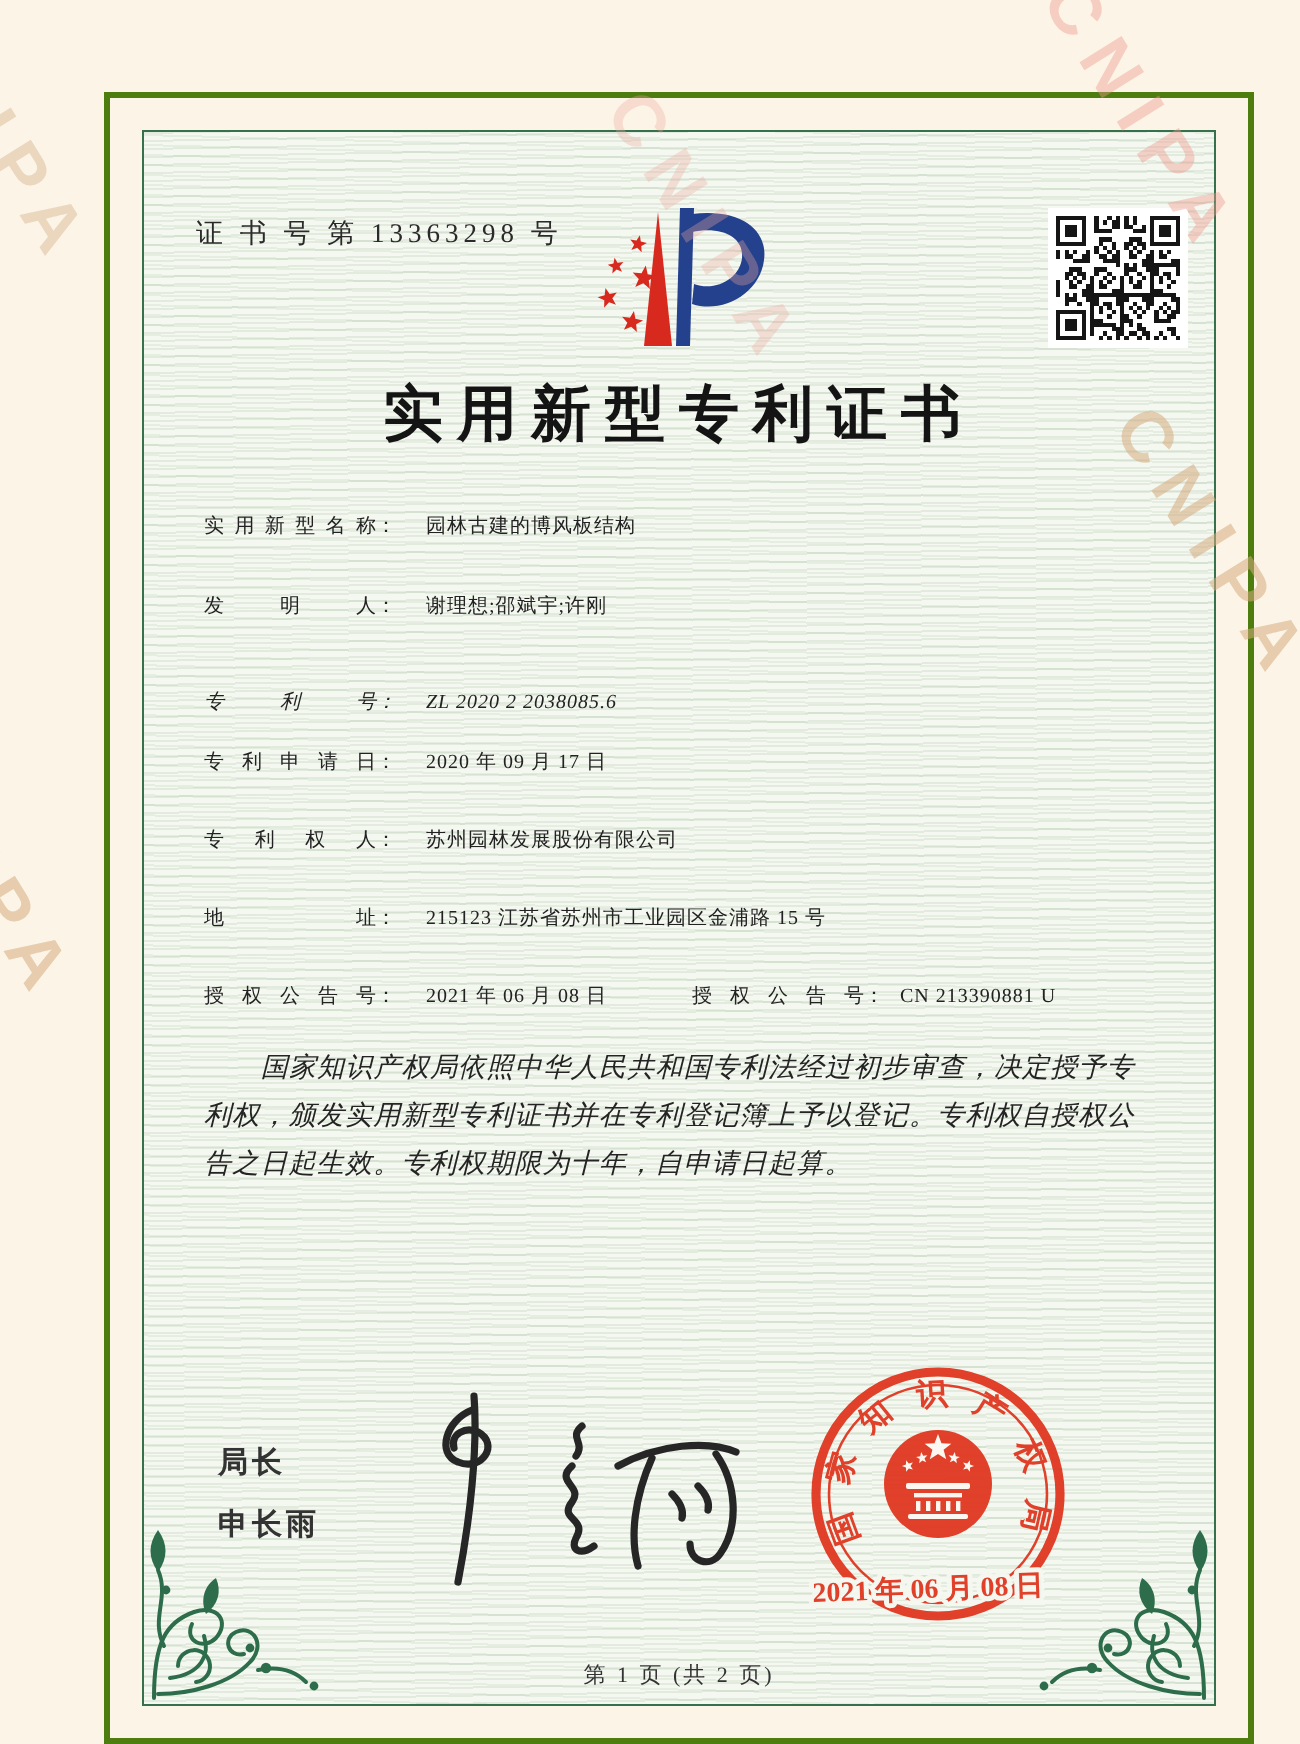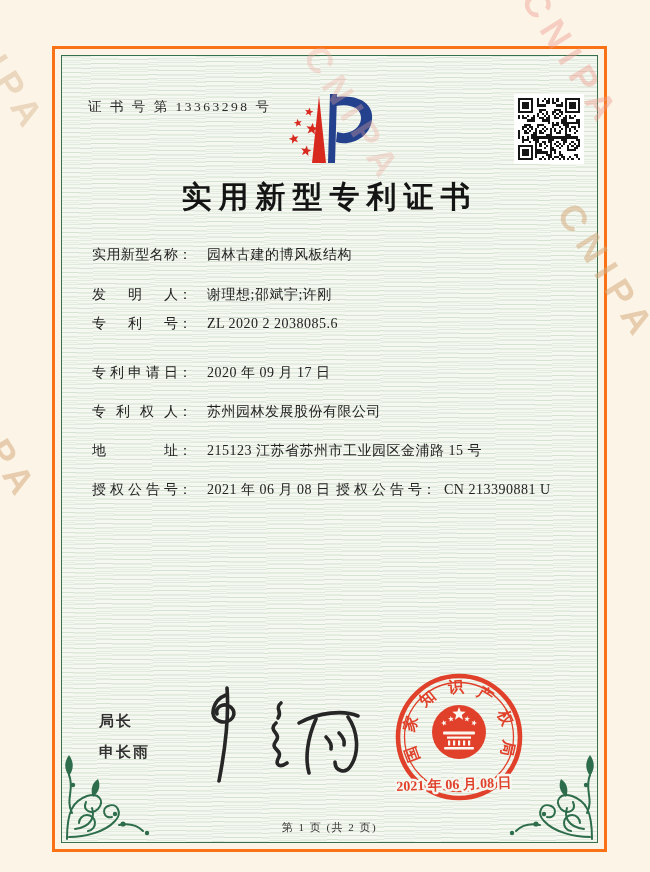--- a/index.html
+++ b/index.html
@@ -13,21 +13,21 @@
   
   .wm{
     position:absolute;z-index:3;pointer-events:none;
     font-family:"Liberation Sans","DejaVu Sans",sans-serif;
     font-weight:bold;font-size:36px;letter-spacing:9px;
     transform:rotate(58deg);transform-origin:left top;
   }
   
   .frame{
     position:absolute;left:52px;top:46px;width:537px;height:788px;
-    border:3px solid #f97316;padding:6px;z-index:1;
+    border:3px solid #4d7c0f;padding:16px;z-index:1;
   }
   .frame-inner{
     position:relative;width:100%;height:100%;
     border:1px solid #35714d;box-sizing:border-box;
     background-color:#f5f8f0;
     background-image:
       repeating-linear-gradient(179deg, rgba(120,158,120,.15) 0 1px, rgba(0,0,0,0) 1px 4px),
       repeating-linear-gradient(181.5deg, rgba(120,158,120,.12) 0 1px, rgba(0,0,0,0) 1px 5px);
   }
   .corner{position:absolute;width:92px;height:90px;z-index:2;}
@@ -40,21 +40,21 @@
   }
   .logo{position:absolute;left:223px;top:34px;width:102px;height:80px;z-index:4;}
   .qr{position:absolute;left:452px;top:38px;width:70px;height:70px;background:#fff;padding:4px;box-sizing:border-box;z-index:4;}
   .qr svg{width:100%;height:100%;display:block;}
   .title{
     position:absolute;left:0;top:121px;width:100%;text-align:center;
     font-size:30px;font-weight:600;letter-spacing:7px;color:#141414;z-index:4;
   }
   
   .rows{position:absolute;left:30px;top:190px;width:480px;z-index:4;}
-  .f-row{position:absolute;left:0;white-space:nowrap;font-size:14px;color:#222;}
+  .f-row{position:absolute;left:0;white-space:nowrap;font-size:10px;color:#222;}
   .f-pair2{position:absolute;left:244px;top:0;white-space:nowrap;}
   .f-label{
     display:inline-block;width:86px;vertical-align:bottom;
     text-align:justify;text-align-last:justify;letter-spacing:0;
   }
   .f-colon{display:inline-block;}
   .f-value{display:inline-block;margin-left:15px;letter-spacing:.5px;}
   
   .paras{position:absolute;left:30px;top:456px;width:478px;z-index:4;}
   .paras p{
@@ -451,41 +451,42 @@
 
       <div class="title">实用新型专利证书</div>
 
       <div class="rows">
         <div class="f-row" style="top:0;">
           <span class="f-label">实用新型名称</span><span class="f-colon">：</span><span class="f-value">园林古建的博风板结构</span>
         </div>
         <div class="f-row" style="top:40px;">
           <span class="f-label">发明人</span><span class="f-colon">：</span><span class="f-value">谢理想;邵斌宇;许刚</span>
         </div>
-        <div class="f-row" style="top:69px;">
+        <div class="f-row" style="top:88px;font-style:italic;">
           <span class="f-label">专利号</span><span class="f-colon">：</span><span class="f-value">ZL 2020 2 2038085.6</span>
         </div>
         <div class="f-row" style="top:118px;">
           <span class="f-label">专利申请日</span><span class="f-colon">：</span><span class="f-value">2020 年 09 月 17 日</span>
         </div>
         <div class="f-row" style="top:157px;">
           <span class="f-label">专利权人</span><span class="f-colon">：</span><span class="f-value">苏州园林发展股份有限公司</span>
         </div>
         <div class="f-row" style="top:196px;text-decoration:underline;">
           <span class="f-label">地址</span><span class="f-colon">：</span><span class="f-value">215123 江苏省苏州市工业园区金浦路 15 号</span>
         </div>
         <div class="f-row" style="top:235px;">
           <span class="f-label">授权公告号</span><span class="f-colon">：</span><span class="f-value">2021 年 06 月 08 日</span>
           <span class="f-pair2">
             <span class="f-label">授权公告号</span><span class="f-colon">：</span><span class="f-value" style="margin-left:8px;">CN 213390881 U</span>
           </span>
         </div>
       </div>
 
       <div class="paras">
+        <p>国家知识产权局依照中华人民共和国专利法经过初步审查，决定授予专利权，颁发实用新型专利证书并在专利登记簿上予以登记。专利权自授权公告之日起生效。专利权期限为十年，自申请日起算。</p>
       </div>
 
       <div class="signer">
         <div class="line">局长</div>
         <div class="line">申长雨</div>
       </div>
 
       <svg class="signature" viewBox="0 0 172 112">
         <g fill="none" stroke="#262626" stroke-width="3.6" stroke-linecap="round" stroke-linejoin="round">
           <path d="M31,17 C18,22 13,39 24,43 C36,48 45,34 34,28 C28,25 20,29 22,36"></path>

